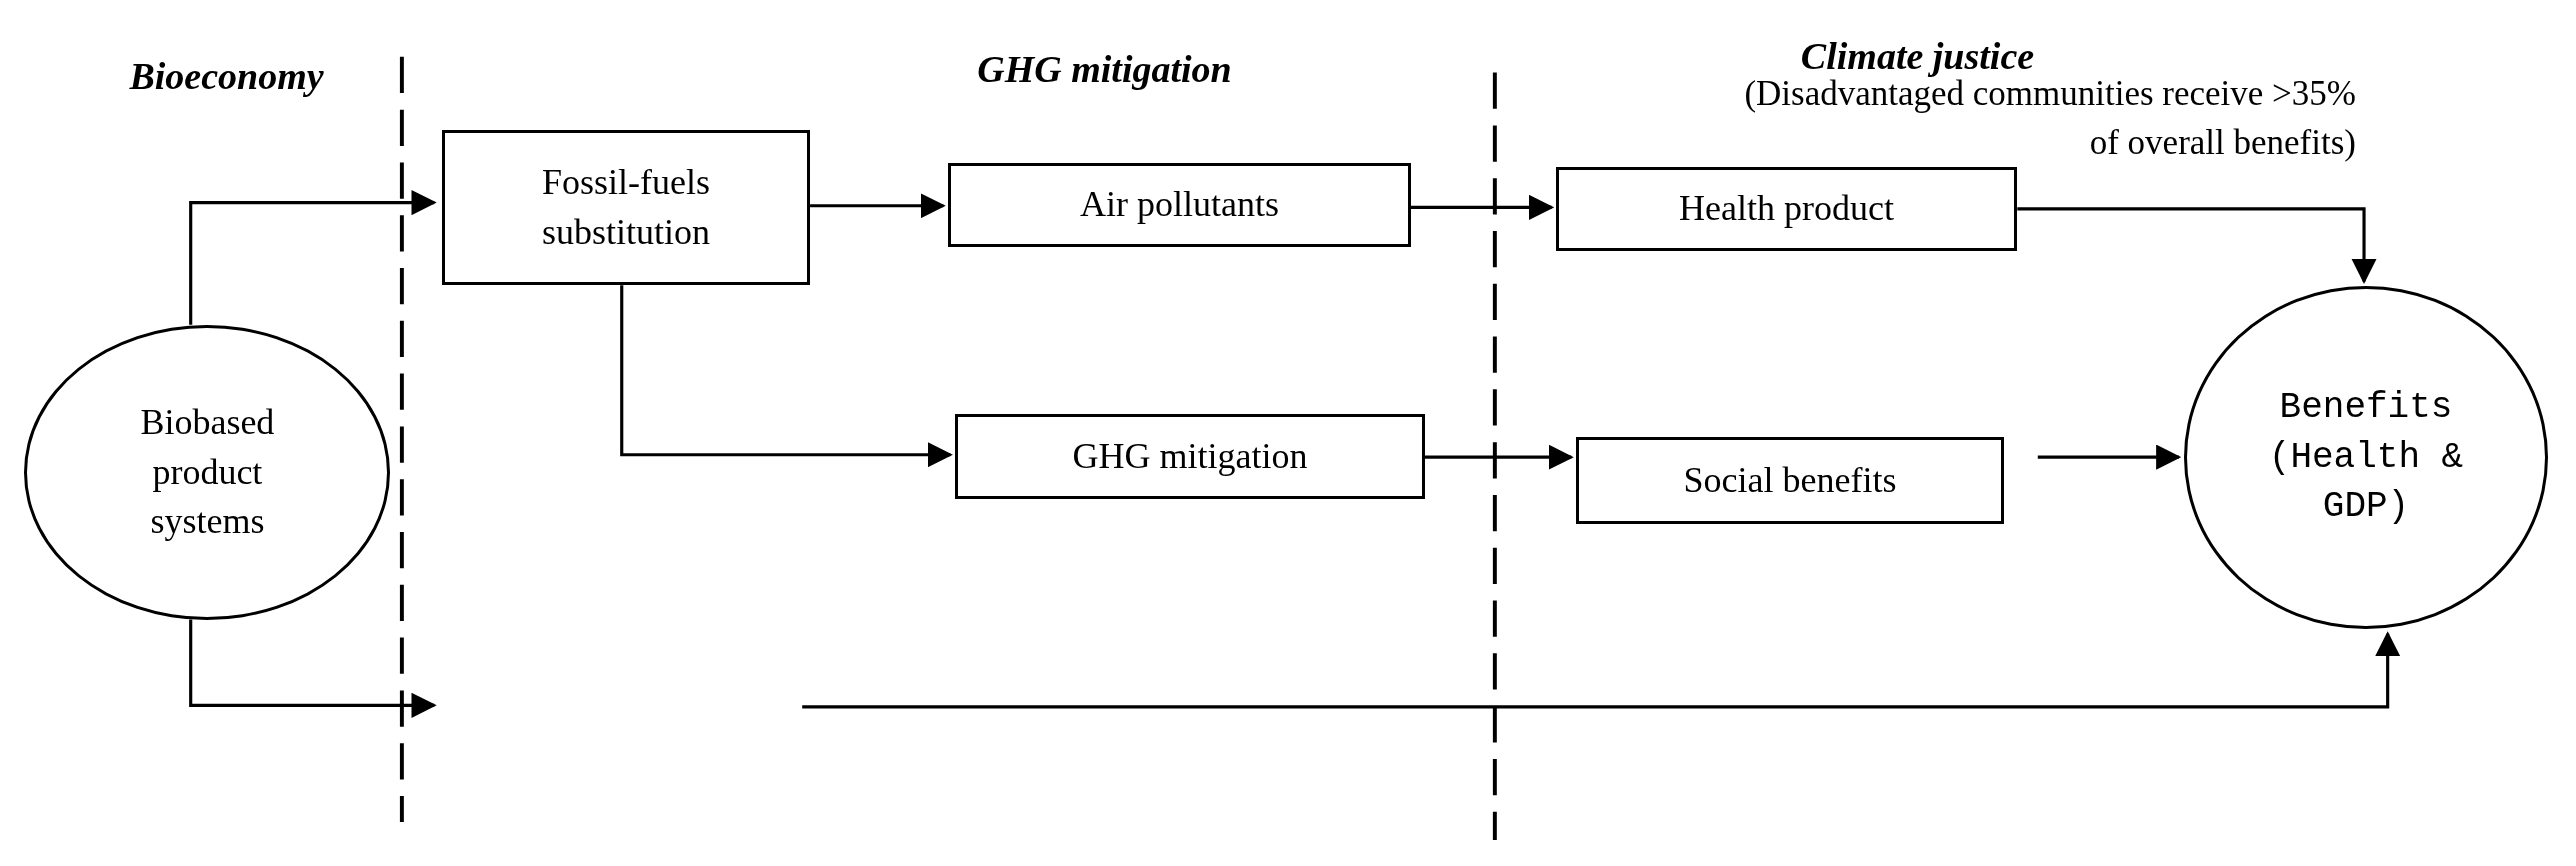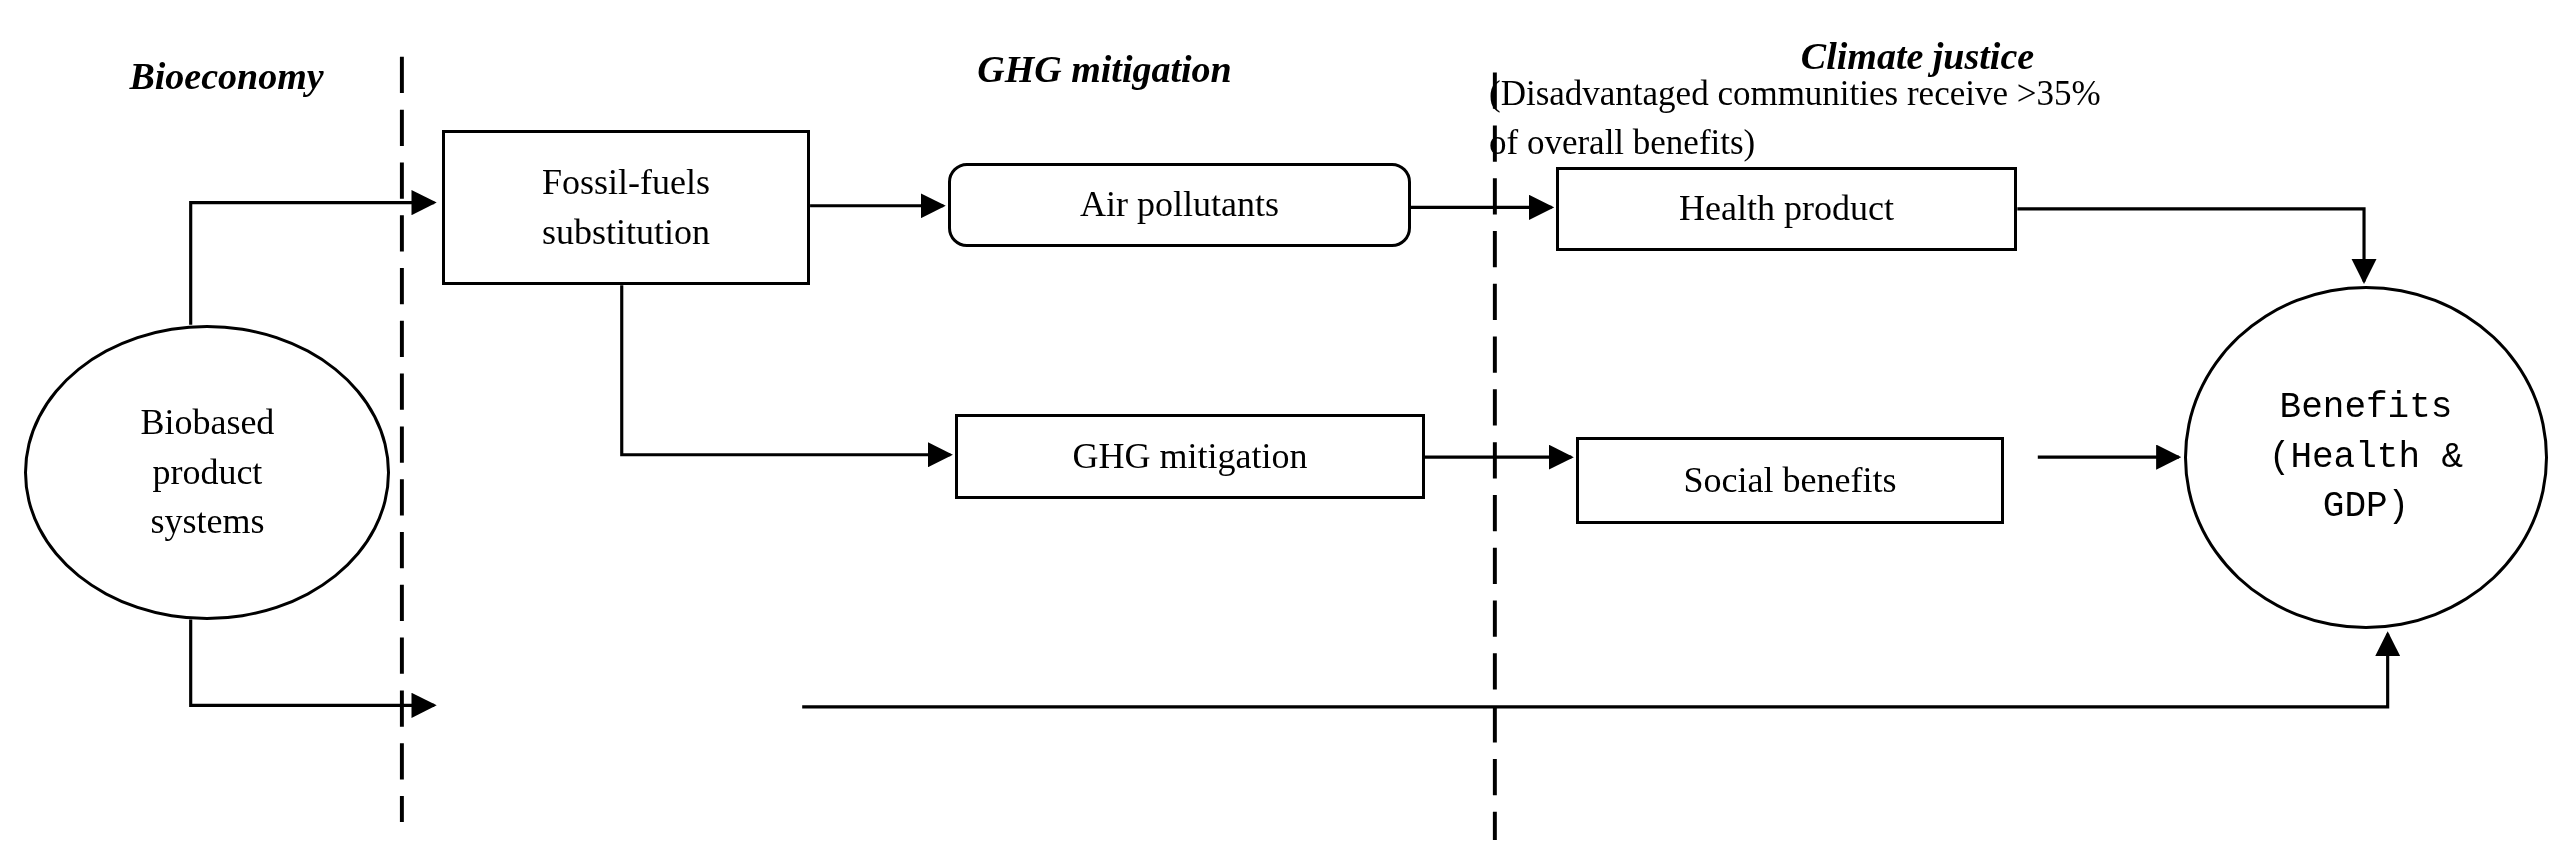--- a/index.html
+++ b/index.html
@@ -32,21 +32,21 @@
     border:3.2px solid #000000;
     background:#ffffff;
     font-size:36px;
     line-height:1.38;
     white-space:pre-line;
   }
   .ellipse { border-radius:50%; }
 
   .node-biobased  { left:24.4px;   top:325px; width:366px; height:295px;text-align:center; }
   .node-fossil    { left:442px;  top:130px; width:368px; height:155px; }
-  .node-air       { left:948px; top:163px; width:463px; height:84px;border-radius:19px; }
+  .node-air       { left:948px; top:163px; width:463px; height:84px; }
   .node-ghg       { left:955px; top:414px; width:470px; height:85px; }
   .node-health    { left:1556px; top:167px; width:461px; height:84px; }
   .node-social    { left:1576px; top:437px; width:428px; height:87px; }
   .node-greenjob  { left:442px;  top:619px; width:360px; height:162px; }
   .node-benefits  { left:2184px; top:286px; width:364px; height:343px;font-family:Liberation Mono, monospace; }
 
   .section-label {
     position:absolute;
     font-weight:bold;
     font-style:italic;
@@ -55,21 +55,21 @@
     white-space:pre-line;
   }
   .hdr-bioeconomy { left:69px;   top:54px; width:315px; }
   .hdr-ghg        { left:947px; top:47px; width:315px; }
   .hdr-climate    { left:1760px; top:34px; width:315px; }
   .section-subtitle {
     position:absolute;
     left:1489px; top:69px; width:867px;
     font-size:35px;
     line-height:1.4;
-    text-align:left;
+    text-align:right;
     white-space:pre-line;
   }
 </style>
 </head>
 <body>
 
 <div class="canvas">
 
   <svg class="edges" viewBox="0 0 3269 1100" xmlns="http://www.w3.org/2000/svg">
     <defs>

